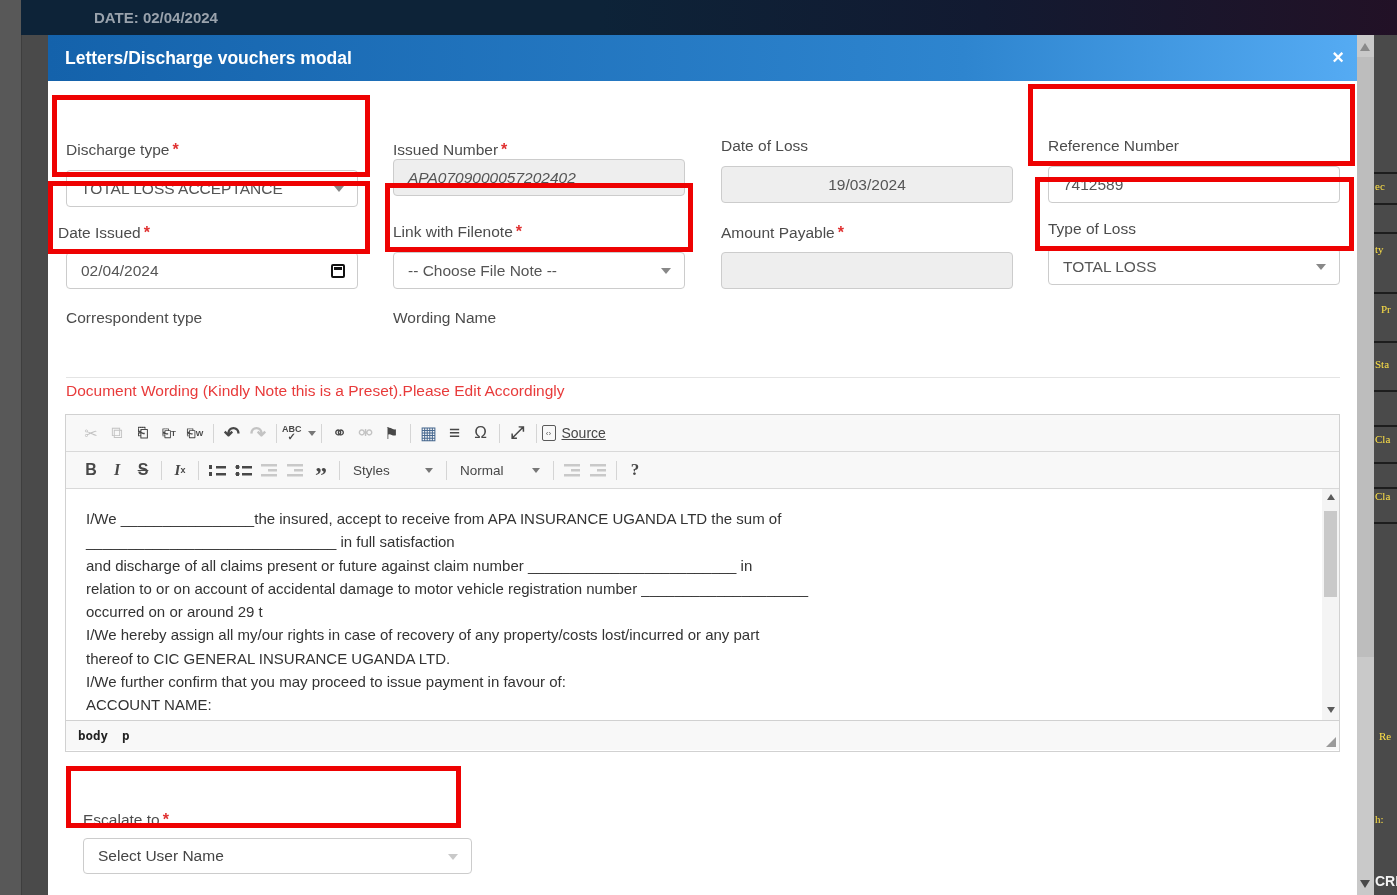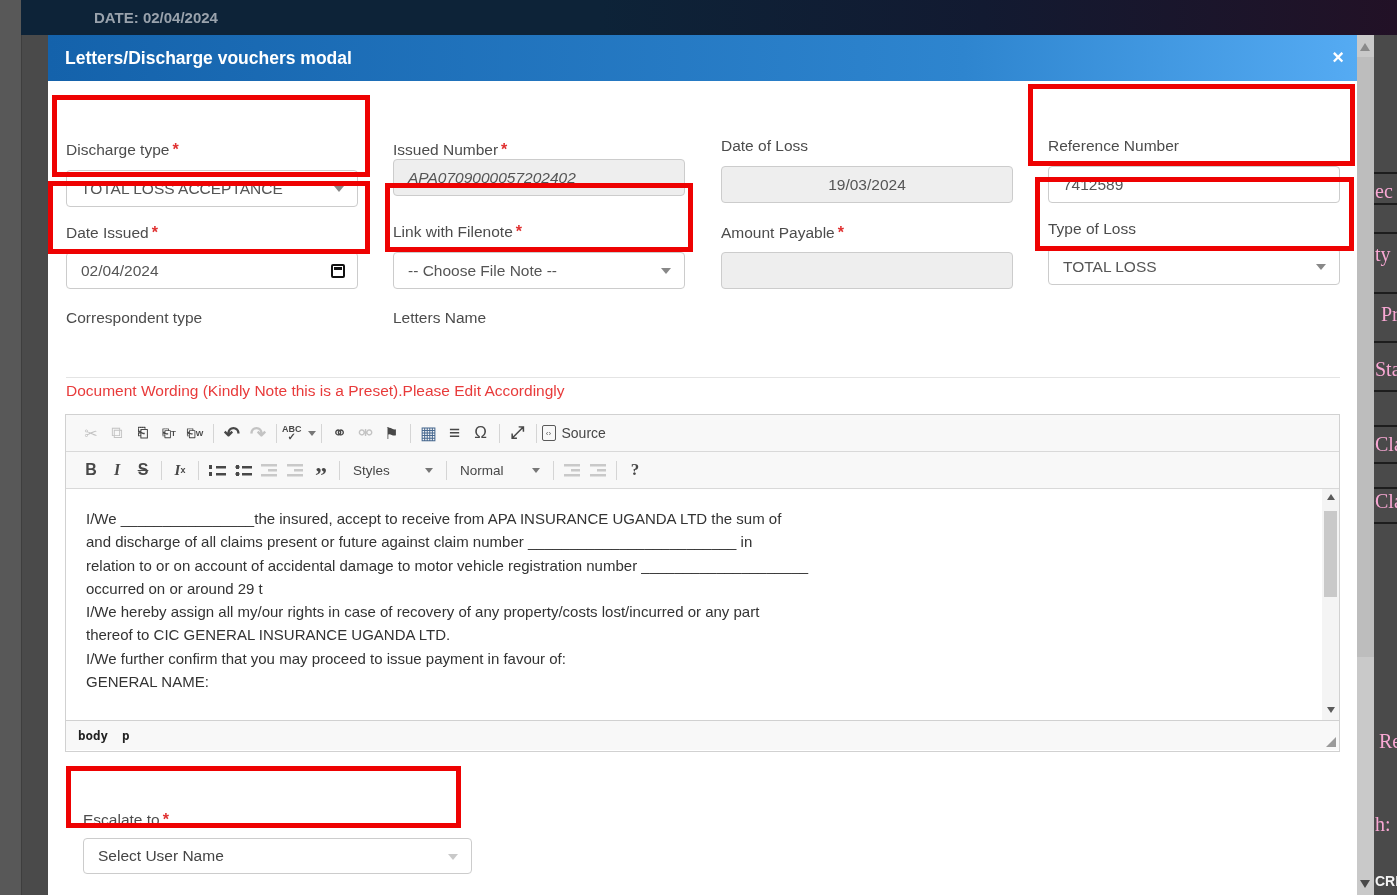--- a/index.html
+++ b/index.html
@@ -6,21 +6,21 @@
   body { background:#222; font-family:"Liberation Sans", sans-serif; }
   .screen { position:relative; width:1397px; height:895px; overflow:hidden; background:#4b4b4b; }
 
   
   .strip-outer { position:absolute; left:0; top:0; width:21px; height:895px; background:#585858; }
   .strip-inner { position:absolute; left:21px; top:35px; width:27px; height:860px; background:#4a4a4a; border-left:1px solid #3e3e3e; }
   .top-bar { position:absolute; left:21px; top:0; width:1376px; height:35px;
              background:linear-gradient(90deg,#0d2338 0%,#0d2338 42%,#121a31 70%,#221126 100%);
              color:#99a2ac; font-size:15px; font-weight:700; line-height:35px; padding-left:73px; }
   .bg-right { position:absolute; left:1374px; top:35px; width:23px; height:860px; background:#4a4a4a; overflow:hidden; }
-  .bg-right .frag { position:absolute; left:1px; color:#f9a8d4; font-family:"Liberation Serif", serif; font-size:20px; white-space:nowrap; }
+  .bg-right .frag { position:absolute; left:1px; color:#fde047; font-family:"Liberation Serif", serif; font-size:11px; white-space:nowrap; }
   .bg-right .rline { position:absolute; left:0; width:23px; height:2px; background:#1d1d1d; }
 
   
   .modal { position:absolute; left:48px; top:35px; width:1309px; height:860px; background:#ffffff; }
   .modal-header { position:relative; height:46px; background:linear-gradient(90deg,#1462ab,#2e85cf 70%,#55abf3);
                   color:#fff; font-size:17.5px; font-weight:700; line-height:46px; padding-left:17px; }
   .modal-close { position:absolute; right:13px; top:0; line-height:44px; font-size:20px; font-weight:700; color:#fff; cursor:pointer; }
   .modal-body { position:absolute; left:0; top:46px; width:1309px; height:814px; }
 
   .fld { position:absolute; }
@@ -45,21 +45,21 @@
             color:#484848; font-size:16px; cursor:pointer; }
   .tb-btn.disb { color:#c3c3c3; cursor:default; }
   .tb-sep { width:1px; height:19px; background:#d5d5d5; margin:0 5px; }
   .spell { display:inline-flex; flex-direction:column; align-items:center; font-weight:700; font-size:9px; line-height:8px; }
   .spell .chk { font-size:10px; }
   .dd-caret { width:0; height:0; border-left:4px solid transparent; border-right:4px solid transparent;
               border-top:5px solid #777; margin-left:6px; }
   .tb-dd { display:flex; align-items:center; color:#474747; font-size:13.5px; padding:0 8px; min-width:96px; cursor:pointer; }
   .src-box { width:14px; height:16px; border:1px solid #5a5a5a; border-radius:2px; display:inline-flex; align-items:center;
              justify-content:center; font-size:8px; color:#5a5a5a; margin-right:6px; }
-  .src-label { font-size:14px; color:#474747; }
+  .src-label { font-size:14px; color:#474747;text-decoration:underline; }
   .b-b { font-weight:700; font-size:16px; }
   .b-i { font-style:italic; font-family:"Liberation Serif", serif; font-weight:700; font-size:16px; }
   .b-s { font-weight:700; font-size:16px; text-decoration:line-through; }
   .b-tx { font-style:italic; font-family:"Liberation Serif", serif; font-weight:700; font-size:15px; }
   .b-tx sub { font-size:9px; font-style:normal; font-family:"Liberation Sans",sans-serif; }
   .ico-ul, .ico-ol { width:17px; height:13px; background-repeat:no-repeat; }
   .ico-ul { background-image:radial-gradient(circle at 2.5px 3px, #484848 1.8px, transparent 2.3px),
                              radial-gradient(circle at 2.5px 10px, #484848 1.8px, transparent 2.3px),
                              linear-gradient(#484848,#484848), linear-gradient(#484848,#484848);
             background-size:17px 13px,17px 13px,10px 2.5px,10px 2.5px; background-position:0 0,0 0,7px 2px,7px 9px; }
@@ -162,21 +162,21 @@
         <span>19/03/2024</span>
       </div>
 
       <div class="fld" style="left:1000px; top:56px;">
         <span class="fld-label">Reference Number</span>
       </div>
       <div class="ctrl" style="left:1000px; top:85px;">
         <span>7412589</span>
       </div>
 
-      <div class="fld" style="left:18px; top:143px;">
+      <div class="fld" style="left:10px; top:143px;">
         <span class="fld-label">Date Issued</span><span class="req">*</span>
       </div>
       <div class="ctrl" style="left:18px; top:171px;">
         <span>02/04/2024</span>
         <span class="cal"></span>
       </div>
 
       <div class="fld" style="left:345px; top:142px;">
         <span class="fld-label">Link with Filenote</span><span class="req">*</span>
       </div>
@@ -198,21 +198,21 @@
       <div class="ctrl" style="left:1000px; top:167px;">
         <span>TOTAL LOSS</span>
         <span class="caret"></span>
       </div>
 
       <div class="fld" style="left:18px; top:228px;">
         <span class="fld-label">Correspondent type</span>
       </div>
 
       <div class="fld" style="left:345px; top:228px;">
-        <span class="fld-label">Letters Name</span>
+        <span class="fld-label">Wording Name</span>
       </div>
 
       <div class="hr-line" style="top:296px"></div>
       <div class="note" style="top:301px">Document Wording (Kindly Note this is a Preset).Please Edit Accordingly</div>
 
       <div class="editor">
         <div class="tb-row">
           <span class="tb-btn disb">✂</span>
           <span class="tb-btn disb">⧉</span>
           <span class="tb-btn" style="font-size:13px; font-weight:700;">⎗</span>
@@ -283,27 +283,28 @@
               <span class="ico-ind"></span>
             </span>
           <span class="tb-btn disb">
               <span class="ico-ind"></span>
             </span>
           <span class="tb-sep"></span>
           <span class="tb-btn help-g">?</span>
         </div>
         <div class="ed-content">
           <div class="ed-line">I/We ________________the insured, accept to receive from APA INSURANCE UGANDA LTD the sum of</div>
+          <div class="ed-line">______________________________ in full satisfaction</div>
           <div class="ed-line">and discharge of all claims present or future against claim number _________________________ in</div>
           <div class="ed-line">relation to or on account of accidental damage to motor vehicle registration number ____________________</div>
           <div class="ed-line">occurred on or around 29 t</div>
           <div class="ed-line">I/We hereby assign all my/our rights in case of recovery of any property/costs lost/incurred or any part</div>
           <div class="ed-line">thereof to CIC GENERAL INSURANCE UGANDA LTD.</div>
           <div class="ed-line">I/We further confirm that you may proceed to issue payment in favour of:</div>
-          <div class="ed-line">GENERAL NAME:</div>
+          <div class="ed-line">ACCOUNT NAME:</div>
           <div class="ed-scroll">
             <span class="ar" style="top:0">
                 <span class="tri-u"></span>
               </span>
             <span class="ed-thumb"></span>
             <span class="ar" style="top:213px">
                 <span class="tri-d"></span>
               </span>
           </div>
         </div>

